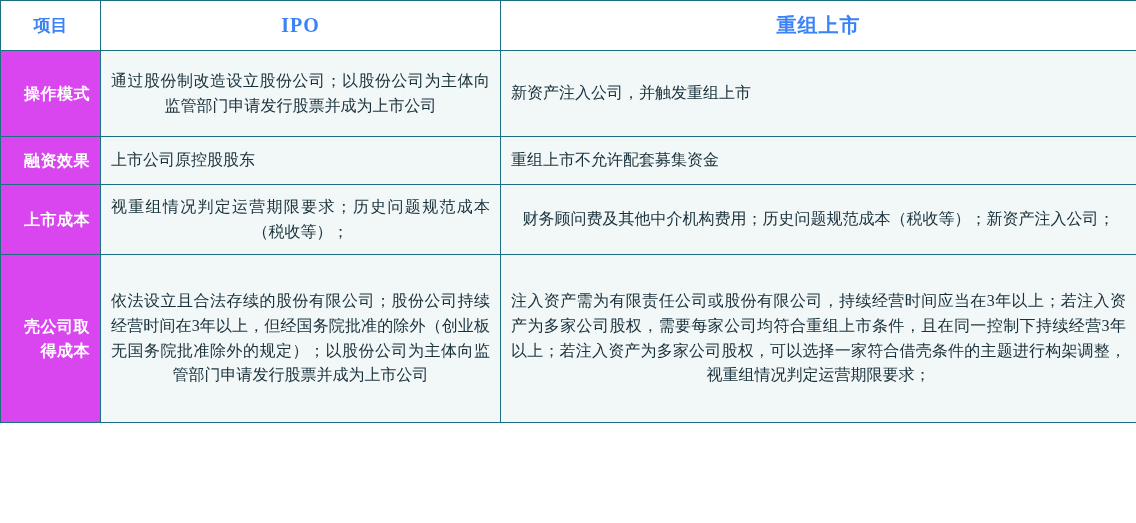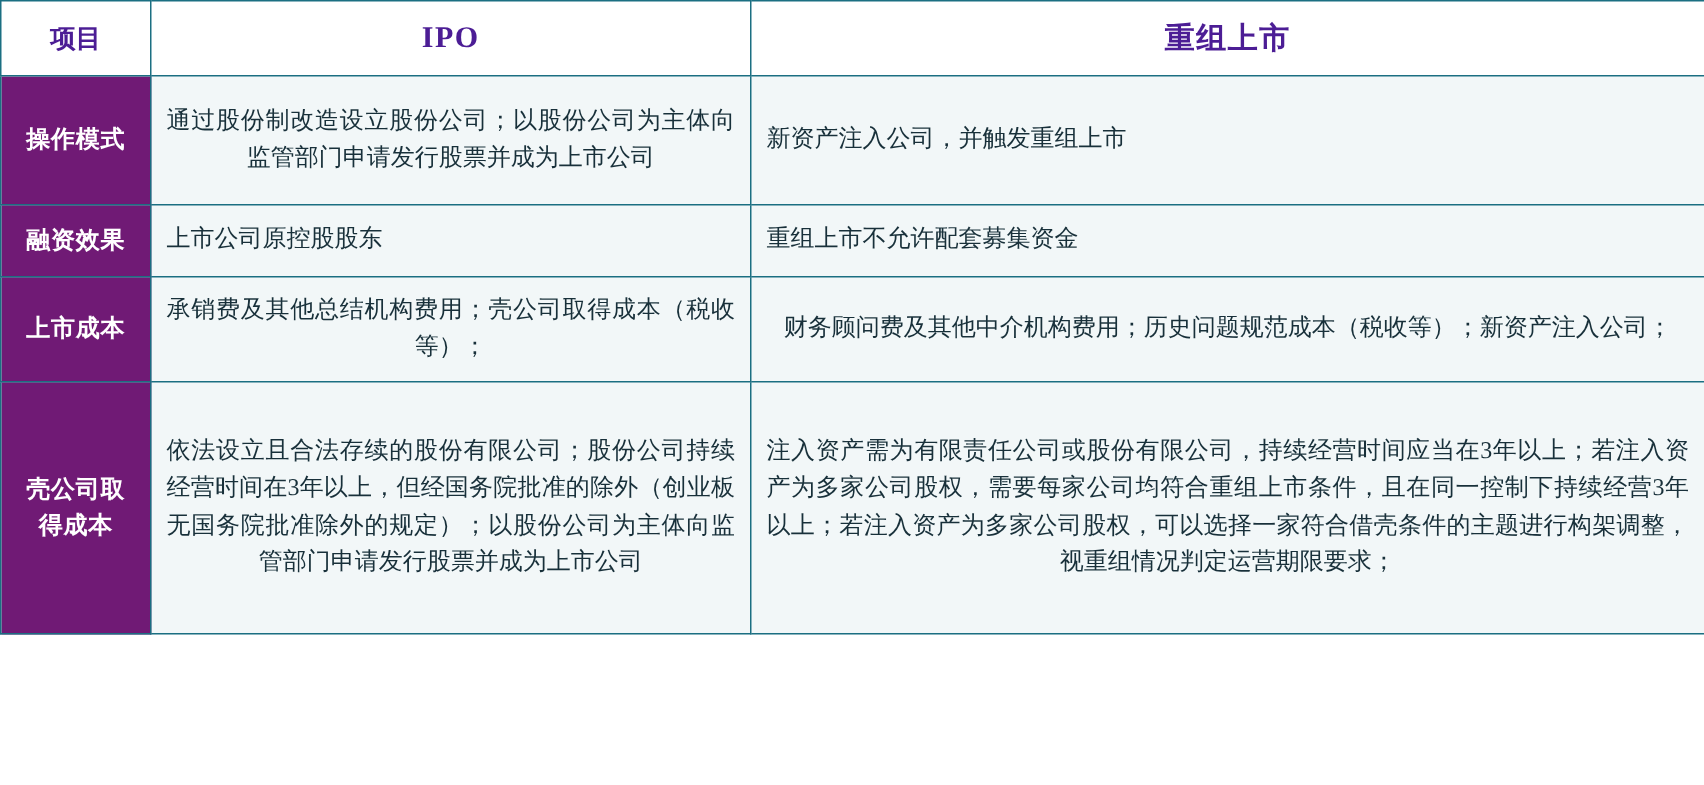--- a/index.html
+++ b/index.html
@@ -31,38 +31,38 @@
   table.cmp-table td {
     border: 1px solid #1b6f82;
     vertical-align: middle;
     padding: 8px 10px;
     box-sizing: border-box;
   }
 
   
   tr.header-row th {
     background: #ffffff;
-    color: #4c1d95;
+    color: #3b82f6;
     font-weight: bold;
     text-align: center;
     font-size: 20px;
     height: 50px;
     letter-spacing: 1px;
   }
   tr.header-row th.h-item {
     font-size: 17px;
     letter-spacing: 0;
   }
 
   
   td.row-label {
-    background: #701a75;
+    background: #d946ef;
     color: #ffffff;
     font-weight: bold;
-    text-align: center;
+    text-align: right;
     font-size: 16px;
     line-height: 1.45;
     letter-spacing: 0.5px;
   }
 
   
   td.cell {
     background: #f2f7f8;
     color: #18303a;
     font-size: 16px;
@@ -104,21 +104,21 @@
         <td class="cell just">通过股份制改造设立股份公司；以股份公司为主体向监管部门申请发行股票并成为上市公司</td>
         <td class="cell">新资产注入公司，并触发重组上市</td>
       </tr>
       <tr class="row-fin">
         <td class="row-label">融资效果</td>
         <td class="cell">上市公司原控股股东</td>
         <td class="cell">重组上市不允许配套募集资金</td>
       </tr>
       <tr class="row-cost">
         <td class="row-label">上市成本</td>
-        <td class="cell just">承销费及其他总结机构费用；壳公司取得成本（税收等）；</td>
+        <td class="cell just">视重组情况判定运营期限要求；历史问题规范成本（税收等）；</td>
         <td class="cell just">财务顾问费及其他中介机构费用；历史问题规范成本（税收等）；新资产注入公司；</td>
       </tr>
       <tr class="row-qual">
         <td class="row-label">壳公司取得成本</td>
         <td class="cell just">依法设立且合法存续的股份有限公司；股份公司持续经营时间在3年以上，但经国务院批准的除外（创业板无国务院批准除外的规定）；以股份公司为主体向监管部门申请发行股票并成为上市公司</td>
         <td class="cell just">注入资产需为有限责任公司或股份有限公司，持续经营时间应当在3年以上；若注入资产为多家公司股权，需要每家公司均符合重组上市条件，且在同一控制下持续经营3年以上；若注入资产为多家公司股权，可以选择一家符合借壳条件的主题进行构架调整，视重组情况判定运营期限要求；</td>
       </tr>
     </tbody>
   </table>
 </div>

